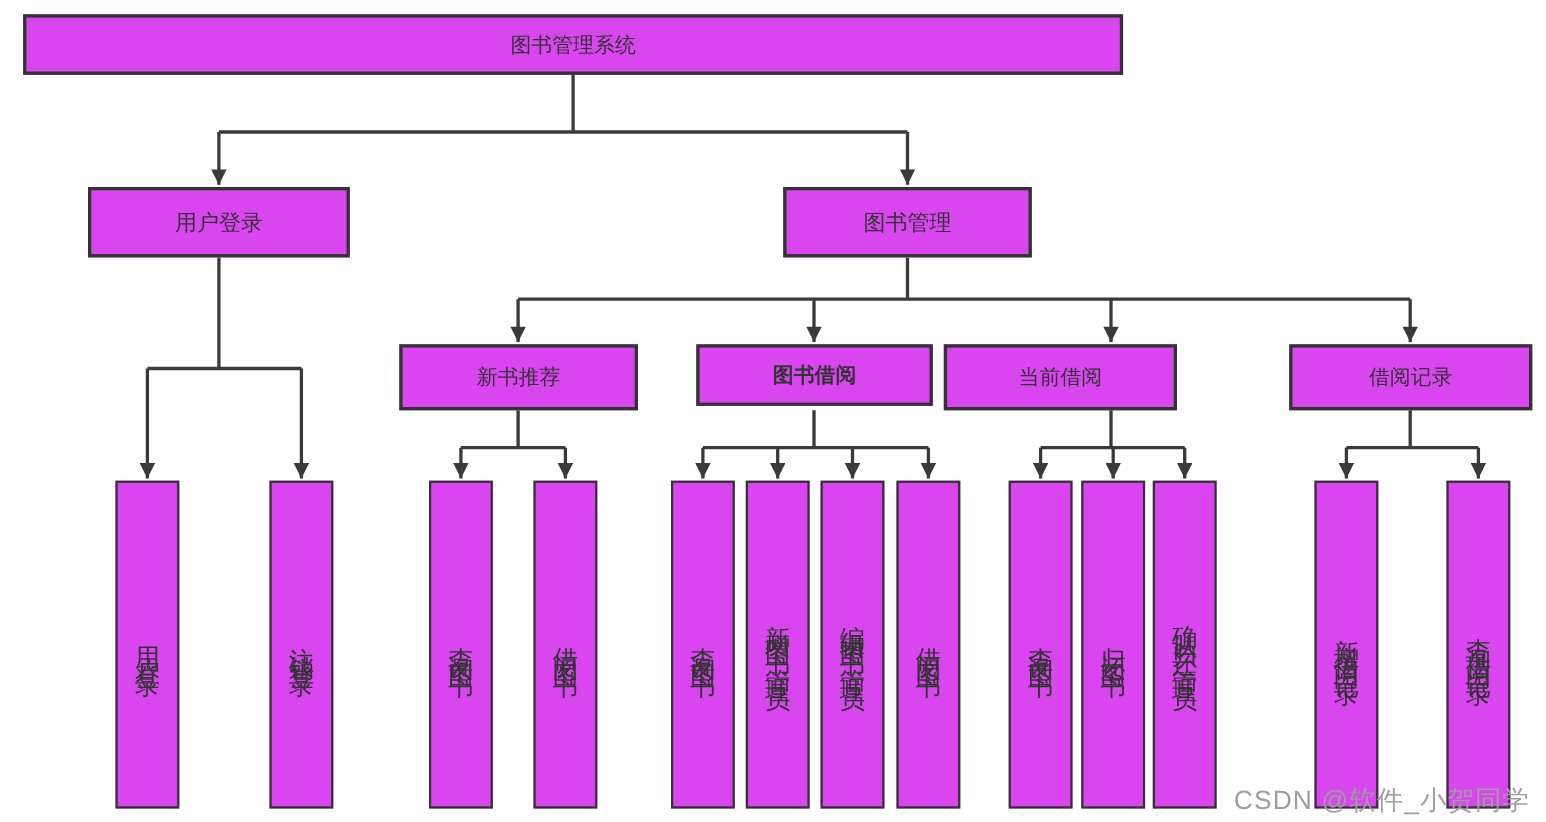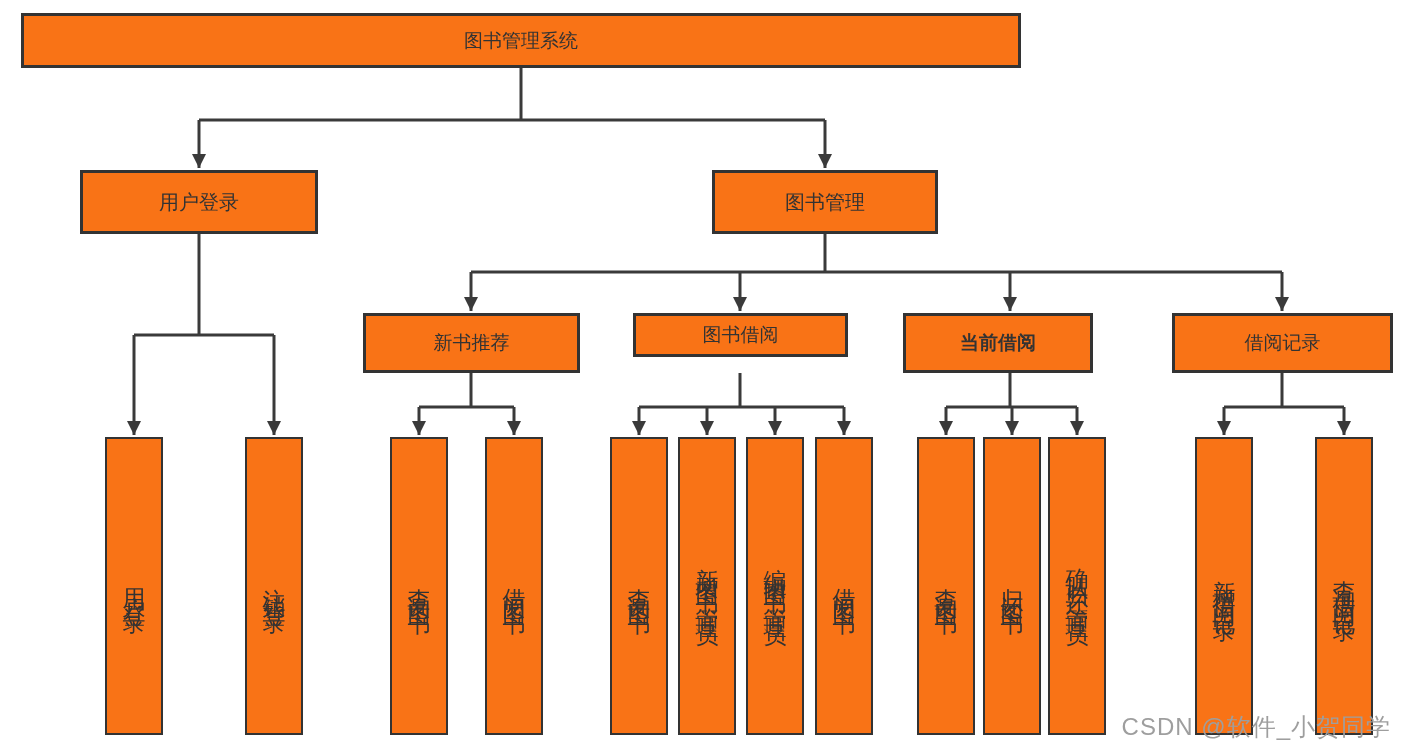--- a/index.html
+++ b/index.html
@@ -8,21 +8,21 @@
     width:1405px;height:747px;
     background:#ffffff;
     font-family:"Liberation Sans","DejaVu Sans",sans-serif;
     color:#333333;
     overflow:hidden;
   }
   #wires{position:absolute;left:0;top:0;width:1405px;height:747px;}
   .node{
     position:absolute;
     box-sizing:border-box;
-    background:#f97316;
+    background:#d946ef;
     border:3px solid #333333;
     display:flex;align-items:center;justify-content:center;
     text-align:center;
     z-index:2;
   }
   .root-box{font-size:19px;}
   .l2-box{font-size:20px;}
   .l3-box{font-size:19px;}
   .leaf{
     border-width:2.5px;
@@ -100,24 +100,24 @@
   <div class="node l2-box" style="left:80px;top:170px;width:238px;height:64px;">
     <span>用户登录</span>
   </div>
   <div class="node l2-box" style="left:712px;top:170px;width:226px;height:64px;">
     <span>图书管理</span>
   </div>
 
   <div class="node l3-box" style="left:363px;top:313px;width:217px;height:60px;">
     <span>新书推荐</span>
   </div>
-  <div class="node l3-box" style="left:633px;top:313px;width:215px;height:44px;">
+  <div class="node l3-box" style="left:633px;top:313px;width:215px;height:56px;font-weight:bold;">
     <span>图书借阅</span>
   </div>
-  <div class="node l3-box" style="left:903px;top:313px;width:190px;height:60px;font-weight:bold;">
+  <div class="node l3-box" style="left:858px;top:313px;width:212px;height:60px;">
     <span>当前借阅</span>
   </div>
   <div class="node l3-box" style="left:1172px;top:313px;width:221px;height:60px;">
     <span>借阅记录</span>
   </div>
 
   <div class="node leaf" style="left:105px;top:437px;width:58px;height:298px;">
     <span class="vtext">用户登录</span>
   </div>
   <div class="node leaf" style="left:245px;top:437px;width:58px;height:298px;">

